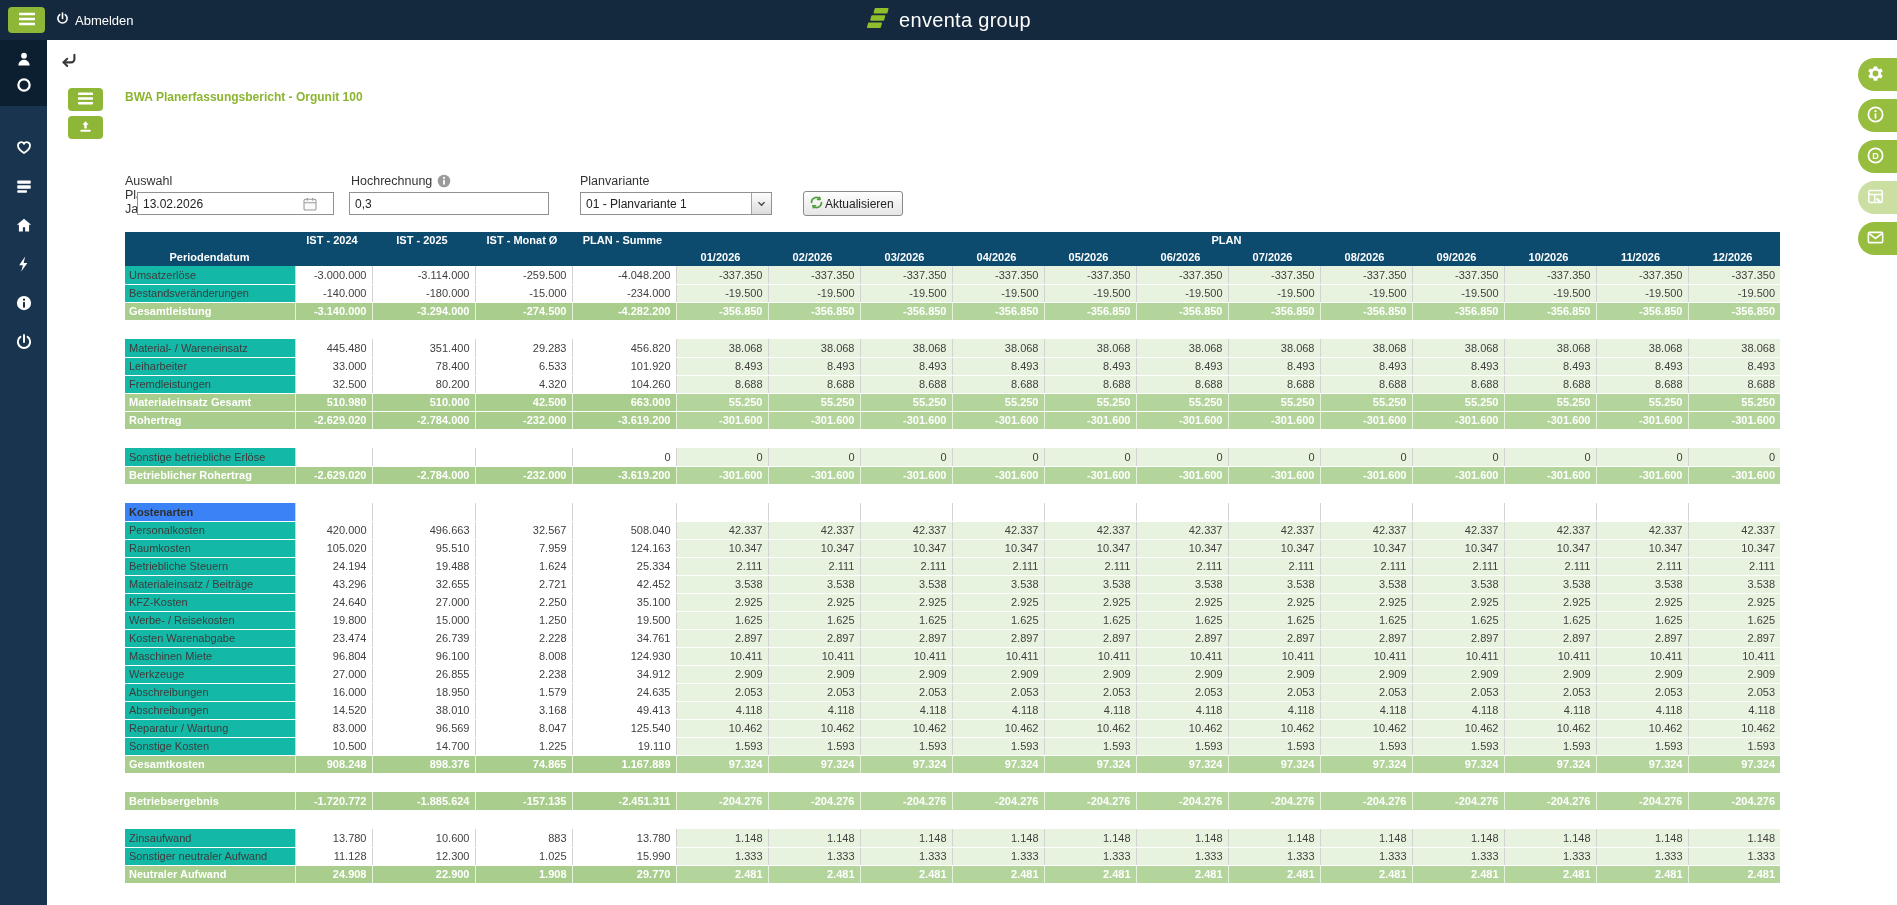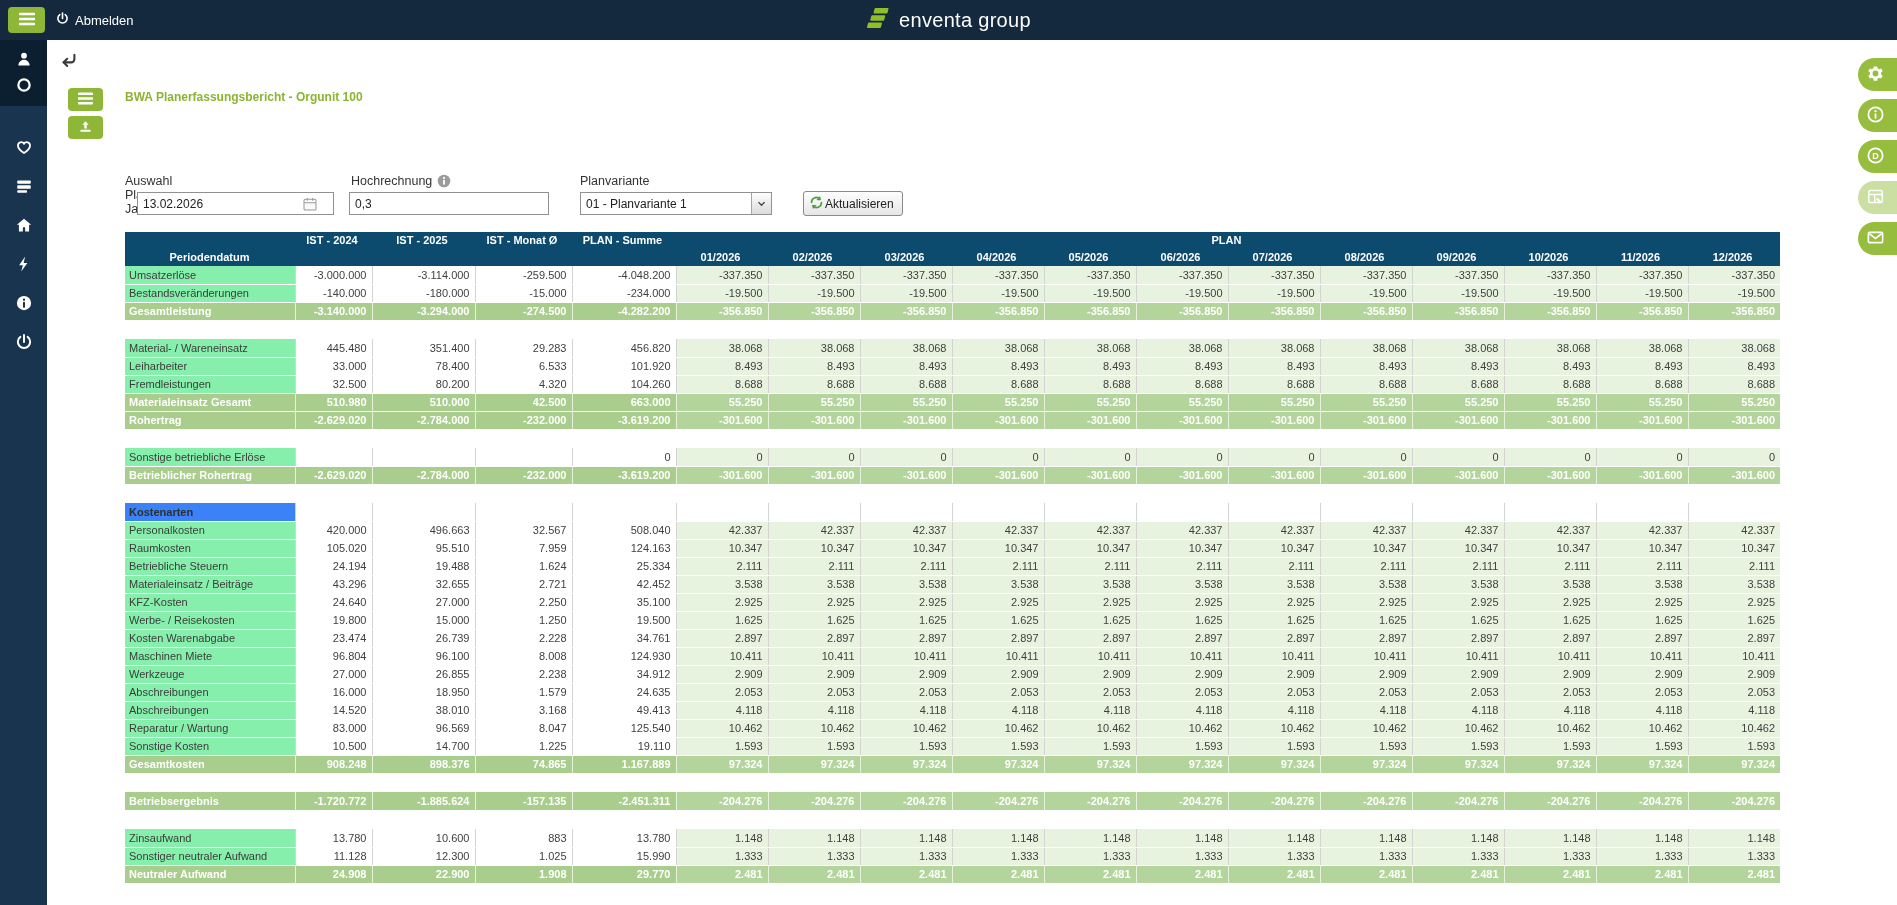--- a/index.html
+++ b/index.html
@@ -62,21 +62,21 @@
   .info-badge { width:14px; height:14px; display:inline-block; }
 
   
   .grid-wrap { position:absolute; left:78px; top:192px; }
   table.grid { border-collapse:collapse; table-layout:fixed; width:1655px; font-size:11px; color:#3f3f3f; }
   .grid th { background:#0c4a6e; color:#fff; font-weight:bold; font-size:11px; padding:0 5px 0 2px; }
   .grid tr.hr1 th { height:16px; text-align:center; }
   .grid tr.hr2 th { height:18px; text-align:center; }
   .grid th.corner { text-align:left; padding-left:4px; }
   .grid td { height:18px; padding:0 5px 0 2px; border-bottom:1px solid #fff; }
-  .grid td.lbl { background:#86efac; padding-left:4px; color:#3c3c3c; }
+  .grid td.lbl { background:#14b8a6; padding-left:4px; color:#3c3c3c; }
   .grid td.num { background:#fff; text-align:right; border-left:1px solid #d3d3d3; }
   .grid td.mon { background:#e8f3df; }
   .grid tr.subtotal td.lbl, .grid tr.subtotal td.num { background:#a9cd8c; color:#fff; font-weight:bold; border-left-color:#e6f0da; }
   .grid tr.subtotal td.mon { background:#b3d49b; }
   .grid tr.group td.lbl { background:#3b82f6; font-weight:bold; color:#2e2e2e; }
   .grid tr.group td.num { background:#fff; }
   .grid tr.spacer td { height:19px; background:transparent; border:none; }
 </style>
 </head>
 <body>

